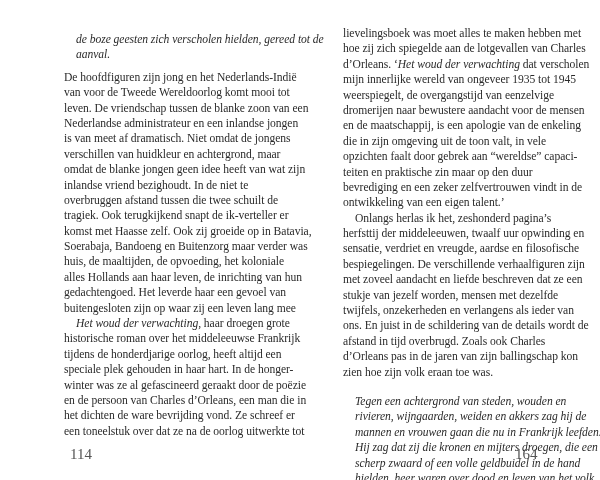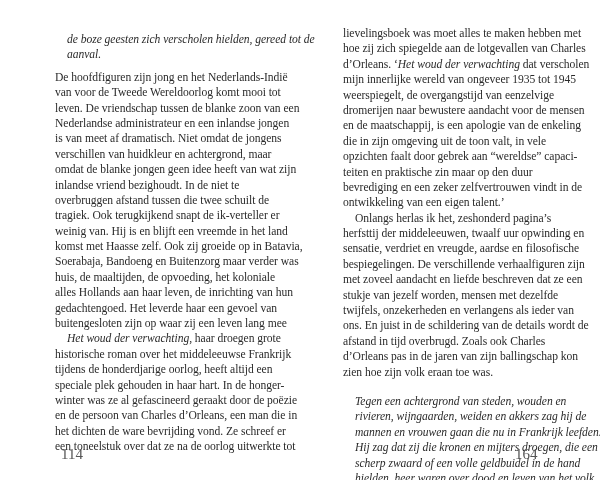--- a/index.html
+++ b/index.html
@@ -6,21 +6,21 @@
   body {
     width: 600px; height: 480px; overflow: hidden;
     background: #ffffff;
     font-family: "Liberation Serif", "DejaVu Serif", serif;
     color: #2a2a2a;
     position: relative;
   }
   .page {
     position: absolute; top: 0; height: 480px;
   }
-  .page-left { left: 3px; width: 300px; padding-left: 16px; }
+  .page-left { left: 12px; width: 300px; padding-left: 16px; }
   .page-right { left: 300px; width: 300px; }
   .text-block {
     position: absolute;
     font-size: 11.6px;
     line-height: 15.4px;
     letter-spacing: -0.05px;
     white-space: nowrap;
   }
   .left-body { left: 52px; top: 32px; }
   .right-body { left: 43px; top: 26px; }
@@ -52,21 +52,20 @@
       <span class="line">De hoofdfiguren zijn jong en het Nederlands-Indië</span>
       <span class="line">van voor de Tweede Wereldoorlog komt mooi tot</span>
       <span class="line">leven. De vriendschap tussen de blanke zoon van een</span>
       <span class="line">Nederlandse administrateur en een inlandse jongen</span>
       <span class="line">is van meet af dramatisch. Niet omdat de jongens</span>
       <span class="line">verschillen van huidkleur en achtergrond, maar</span>
       <span class="line">omdat de blanke jongen geen idee heeft van wat zijn</span>
       <span class="line">inlandse vriend bezighoudt. In de niet te</span>
       <span class="line">overbruggen afstand tussen die twee schuilt de</span>
       <span class="line">tragiek. Ook terugkijkend snapt de ik-verteller er</span>
-      <span class="line">weinig van. Hij is en blijft een vreemde in het land</span>
       <span class="line">komst met Haasse zelf. Ook zij groeide op in Batavia,</span>
       <span class="line">Soerabaja, Bandoeng en Buitenzorg maar verder was</span>
       <span class="line">huis, de maaltijden, de opvoeding, het koloniale</span>
       <span class="line">alles Hollands aan haar leven, de inrichting van hun</span>
       <span class="line">gedachtengoed. Het leverde haar een gevoel van</span>
       <span class="line">buitengesloten zijn op waar zij een leven lang mee</span>
     </div>
     <div>
       <span class="line para-indent"><span class="ital">Het woud der verwachting</span><span>, haar droegen grote</span></span>
       <span class="line">historische roman over het middeleeuwse Frankrijk</span>

